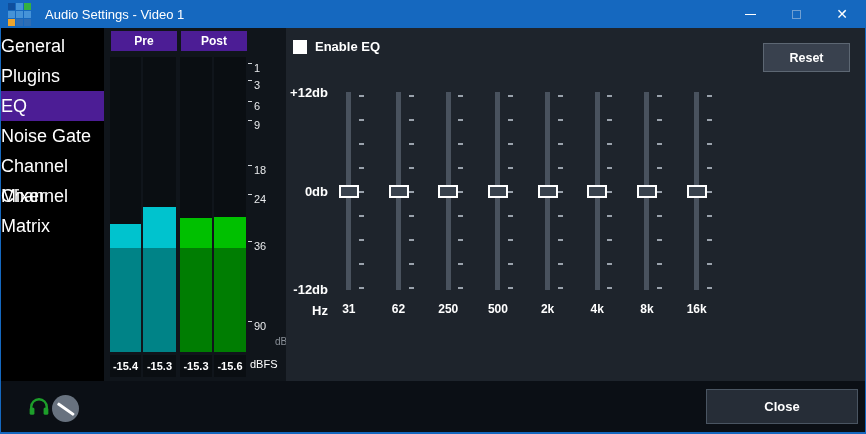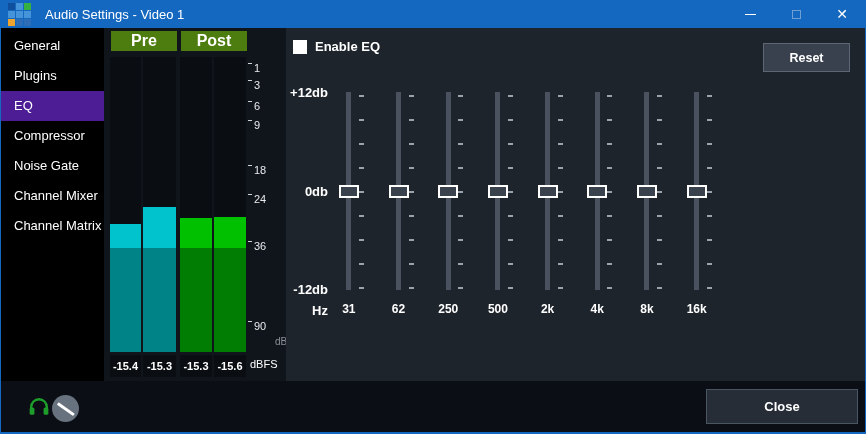--- a/index.html
+++ b/index.html
@@ -18,26 +18,26 @@
   .app-icon div { width:7px; height:7px; }
   .title-text { margin-left:14px; font-size:13px; color:#fff; }
   .caption-btns { position:absolute; right:0; top:0; height:28px; display:flex; }
   .cap-btn { width:46px; height:28px; display:flex; align-items:center; justify-content:center;
     color:#fff; font-size:13px; }
   .cap-btn .min-glyph { display:block; width:11px; height:1px; background:#fff; }
   .cap-btn .max-glyph { display:block; width:9px; height:9px; border:1px solid #6f9fd2; }
   .cap-btn .close-glyph { font-size:14px; line-height:14px; color:#fff; }
   
   .sidebar { position:absolute; left:0; top:28px; width:103px; height:353px; background:#000; padding-top:3px; }
-  .side-item { height:30px; line-height:30px; padding-left:13px; color:#fff; font-size:13px; cursor:default; }
+  .side-item { height:30px; line-height:30px; padding-left:0; color:#fff; font-size:18px; cursor:default; }
   .side-item.sel { background:#4c1d95; }
   
   .meter-panel { position:absolute; left:103px; top:28px; width:182px; height:353px; background:#10151b; }
-  .m-header { position:absolute; height:20px; top:3px; background:#4d7c0f; color:#fff;
-    font-size:16px; font-weight:bold; display:flex; align-items:center; justify-content:center; }
+  .m-header { position:absolute; height:20px; top:3px; background:#4c1d95; color:#fff;
+    font-size:12px; font-weight:bold; display:flex; align-items:center; justify-content:center; }
   .m-col { position:absolute; top:29px; height:295px; background:#0a0e12; }
   .m-fill-peak, .m-fill-main { position:absolute; left:0; width:100%; }
   .m-valbox { position:absolute; top:327px; height:22px; background:#0a0e12; color:#fff;
     font-size:11px; font-weight:bold; display:flex; align-items:center; justify-content:center; }
   .m-tick { position:absolute; color:#e8eaec; font-size:11px; }
   .m-tick .dash { position:absolute; left:-6px; top:1px; width:4px; height:1px; background:#cfd3d7; }
   .m-unit { position:absolute; left:146px; top:330px; color:#fff; font-size:11px; font-weight:normal; }
   .m-db-hint { position:absolute; left:171px; top:308px; color:#8a9098; font-size:10px; }
   
   .eq-panel { position:absolute; left:285px; top:28px; width:580px; height:353px; background:#1e242c; }
@@ -93,21 +93,20 @@
       <div class="cap-btn">
           <span class="close-glyph">✕</span>
         </div>
     </div>
   </div>
 
   <div class="sidebar" id="sidebar">
       <div class="side-item">General</div>
       <div class="side-item">Plugins</div>
       <div class="side-item sel">EQ</div>
-      <div class="side-item">Compressor</div>
       <div class="side-item">Noise Gate</div>
       <div class="side-item">Channel Mixer</div>
       <div class="side-item">Channel Matrix</div>
     </div>
 
   <div class="meter-panel" id="meterPanel">
     <div class="m-unit">dBFS</div>
     <div class="m-db-hint">dB</div>
   <div class="m-header" style="left: 7px; width: 66px;">Pre</div>
       <div class="m-col" style="left: 6px; width: 31px;">

